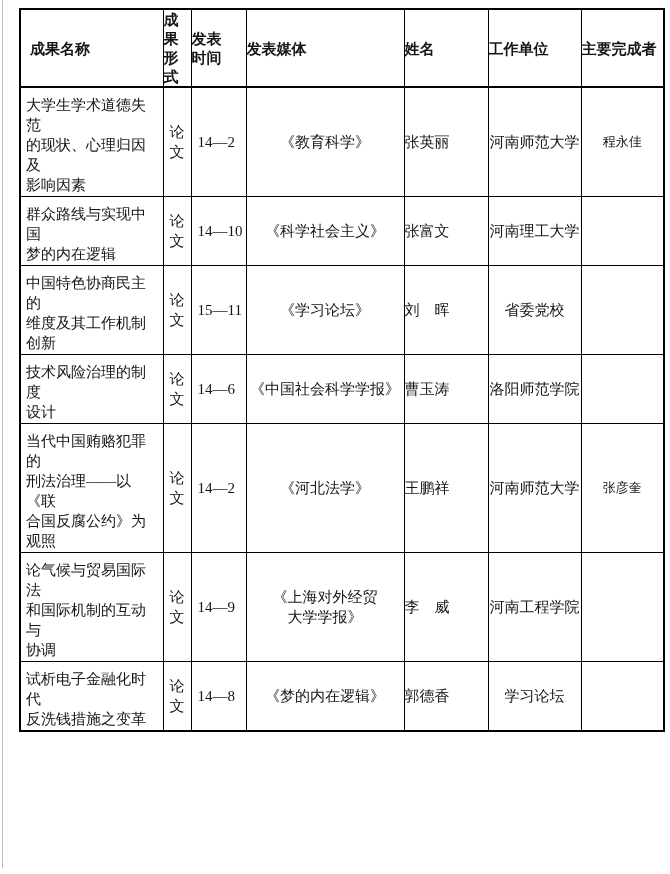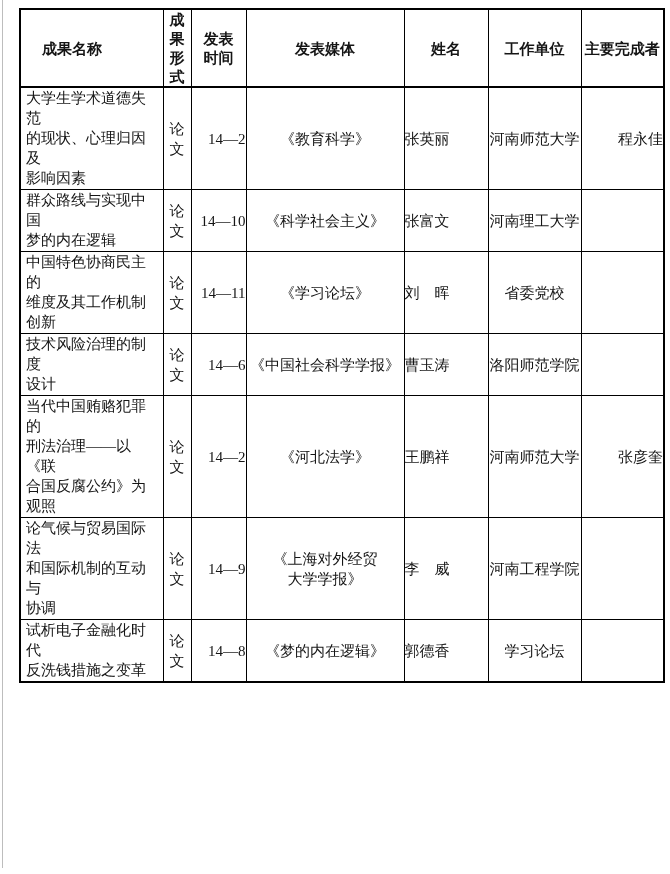--- a/index.html
+++ b/index.html
@@ -37,47 +37,47 @@
     padding: 0;
     font-size: 15px;
     line-height: 20px;
     vertical-align: middle;
     overflow: hidden;
   }
   thead tr { border-bottom: 2px solid #000; }
   th {
     font-family: "Liberation Sans", "DejaVu Sans", sans-serif;
     font-weight: bold;
-    text-align: center;
+    text-align: left;
     white-space: pre-line;
     font-size: 15px;
     line-height: 19px;
   }
   th.c-title {
     text-align: left;
-    padding-left: 21px;
+    padding-left: 9px;
   }
   td.c-title {
     text-align: left;
-    padding: 0 2px 1px 5px;
+    padding: 7px 2px 1px 5px;
     white-space: pre-line;
   }
   td.c-form  { text-align: center; }
   td.c-date  {
-    text-align: right;
+    text-align: left;
     padding-left: 6px;
     margin-top: 12px;
   }
   td.c-media { text-align: center; white-space: pre-line; }
   td.c-name  { text-align: left; }
   td.c-org   { text-align: center; white-space: pre-line; padding: 12px 1px; }
   td.c-comp  {
-    text-align: right;
+    text-align: center;
     white-space: pre-line;
-    font-size: 15px;
+    font-size: 13px;
     line-height: 20px;
   }
 </style>
 </head>
 <body>
 
 <div class="scan-edge-left"></div>
 
 <table class="results">
   <colgroup>
@@ -122,21 +122,21 @@
       <td class="c-media">《科学社会主义》</td>
       <td class="c-name">张富文</td>
       <td class="c-org">河南理工大学</td>
       <td class="c-comp"></td>
     </tr>
     <tr style="height:51px">
       <td class="c-title">中国特色协商民主的
 维度及其工作机制
 创新</td>
       <td class="c-form">论文</td>
-      <td class="c-date">14—11</td>
+      <td class="c-date">15—11</td>
       <td class="c-media">《学习论坛》</td>
       <td class="c-name">刘　晖</td>
       <td class="c-org">省委党校</td>
       <td class="c-comp"></td>
     </tr>
     <tr style="height:50px">
       <td class="c-title">技术风险治理的制度
 设计</td>
       <td class="c-form">论文</td>
       <td class="c-date">14—6</td>

